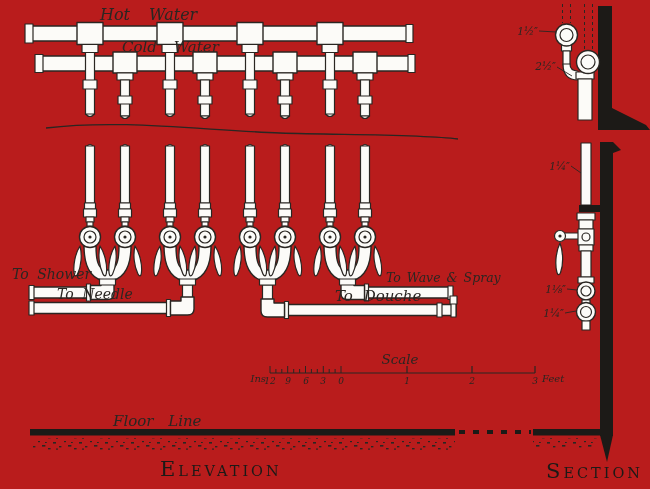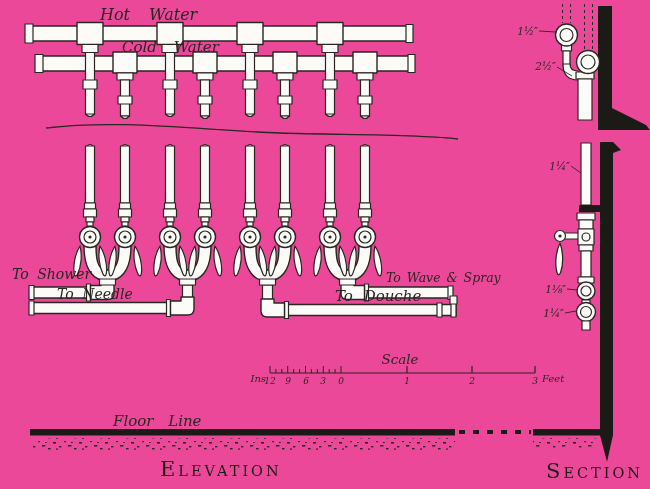--- a/index.html
+++ b/index.html
@@ -1,16 +1,16 @@
 <!DOCTYPE html>
 <html><head>
 <meta charset="utf-8">
 <style>
   html,body{margin:0;padding:0;background:#e8e8e8;}
-  .stage{width:650px;height:489px;background:#ec4899;position:relative;overflow:hidden;}
+  .stage{width:650px;height:489px;background:#b91c1c;position:relative;overflow:hidden;}
   svg{display:block;}
   .pipe{fill:#fcfbf8;stroke:#2a2622;stroke-width:1.4;stroke-linejoin:round;}
   .pipe2{fill:#fcfbf8;stroke:#2a2622;stroke-width:1.2;stroke-linejoin:round;}
   .blk{fill:#1c1a17;stroke:none;}
   .ln{stroke:#2a2622;fill:none;}
   .lbl{font-family:"DejaVu Serif",serif;font-style:italic;fill:#2a2622;}
   .cap{font-family:"DejaVu Serif",serif;fill:#1c1a17;letter-spacing:3px;}
   .tick-lbl{font-family:"DejaVu Serif",serif;font-style:italic;fill:#2a2622;font-size:9px;text-anchor:middle;}
   .size-lbl{font-family:"DejaVu Serif",serif;font-style:italic;fill:#2a2622;font-size:10.5px;text-anchor:end;}
 </style>

